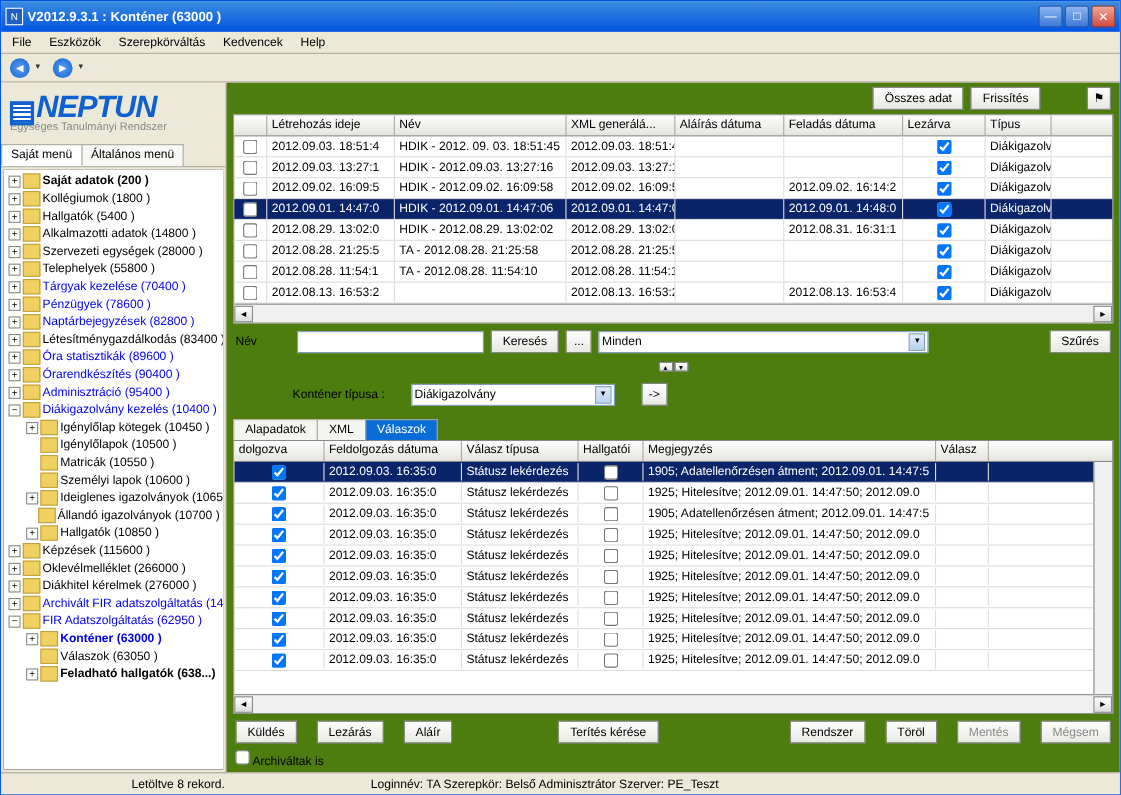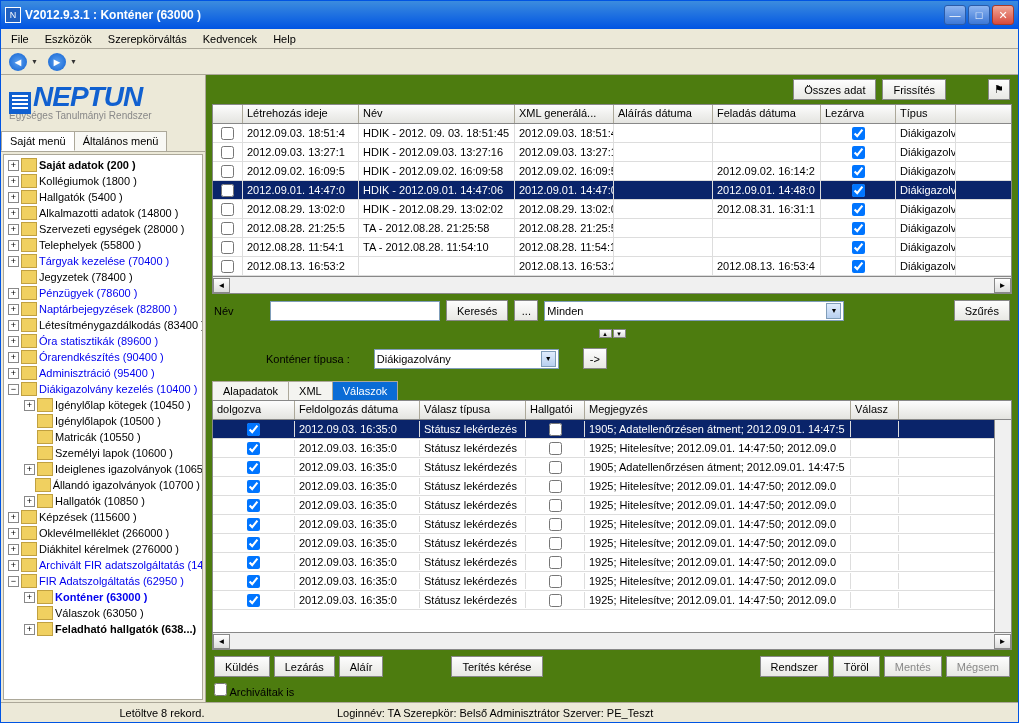--- a/index.html
+++ b/index.html
@@ -76,21 +76,21 @@
 .g2-body .row { display:flex; border-bottom:1px solid #ddd; height:19px; align-items:center;}
 .g2-body .row.sel { background:#0a246a; color:white;}
 .g2c { border-right:1px solid #ddd; padding:0 4px; overflow:hidden; white-space:nowrap; height:16px; display:flex; align-items:center;}
 .g2h.c0,.g2c.c0{width:82px; justify-content:center;}
 .g2h.c1,.g2c.c1{width:125px;}
 .g2h.c2,.g2c.c2{width:106px;}
 .g2h.c3,.g2c.c3{width:59px; justify-content:center;}
 .g2h.c4,.g2c.c4{width:266px;}
 .g2h.c5,.g2c.c5{width:48px;}
 .vscroll { position:absolute; right:0; top:19px; bottom:17px; width:17px; background:#f0f0f0; border-left:1px solid #888;}
-.bottom-btns { display:flex; padding:6px 8px; gap:4px; align-items:center;}
+.bottom-btns { display:flex; padding:6px 8px; gap:18px; align-items:center;}
 .bottom-btns .spacer { flex:1;}
 .btn.disabled { color:#888;}
 .chk-row { padding:0 8px 4px 8px;}
 .statusbar { height:20px; border-top:1px solid #aca899; background:#ece9d8; display:flex; align-items:center; padding:0 6px; gap:20px;}
 .statusbar .s1 { width:310px;text-align:center;}
 </style>
 </head>
 <body>
 
 <div class="window">
@@ -162,25 +162,20 @@
             <span class="exp">+</span>
             <span class="tico"></span>
             <span class="label">Telephelyek (55800  )</span>
           </div>
           <div class="tree-node l1">
             <span class="exp">+</span>
             <span class="tico"></span>
             <span class="label blue">Tárgyak kezelése (70400  )</span>
           </div>
           <div class="tree-node l1">
-            <span style="width:13px;display:inline-block"></span>
-            <span class="tico"></span>
-            <span class="label">Jegyzetek (78400  )</span>
-          </div>
-          <div class="tree-node l1">
             <span class="exp">+</span>
             <span class="tico"></span>
             <span class="label blue">Pénzügyek (78600  )</span>
           </div>
           <div class="tree-node l1">
             <span class="exp">+</span>
             <span class="tico"></span>
             <span class="label blue">Naptárbejegyzések (82800  )</span>
           </div>
           <div class="tree-node l1">

